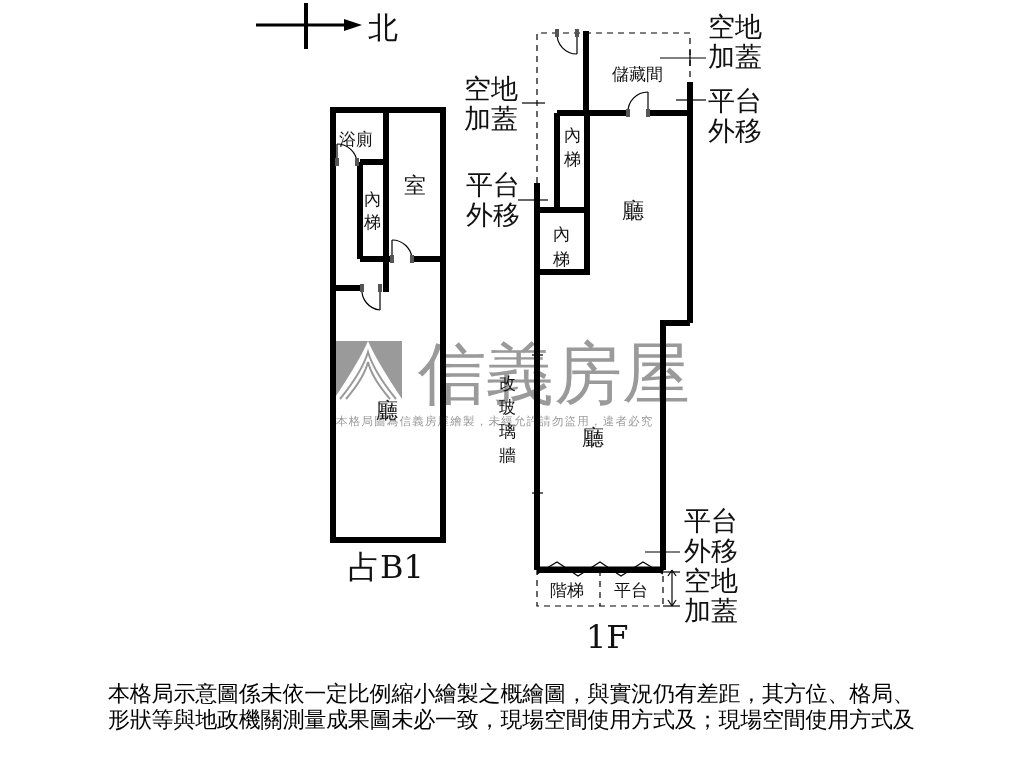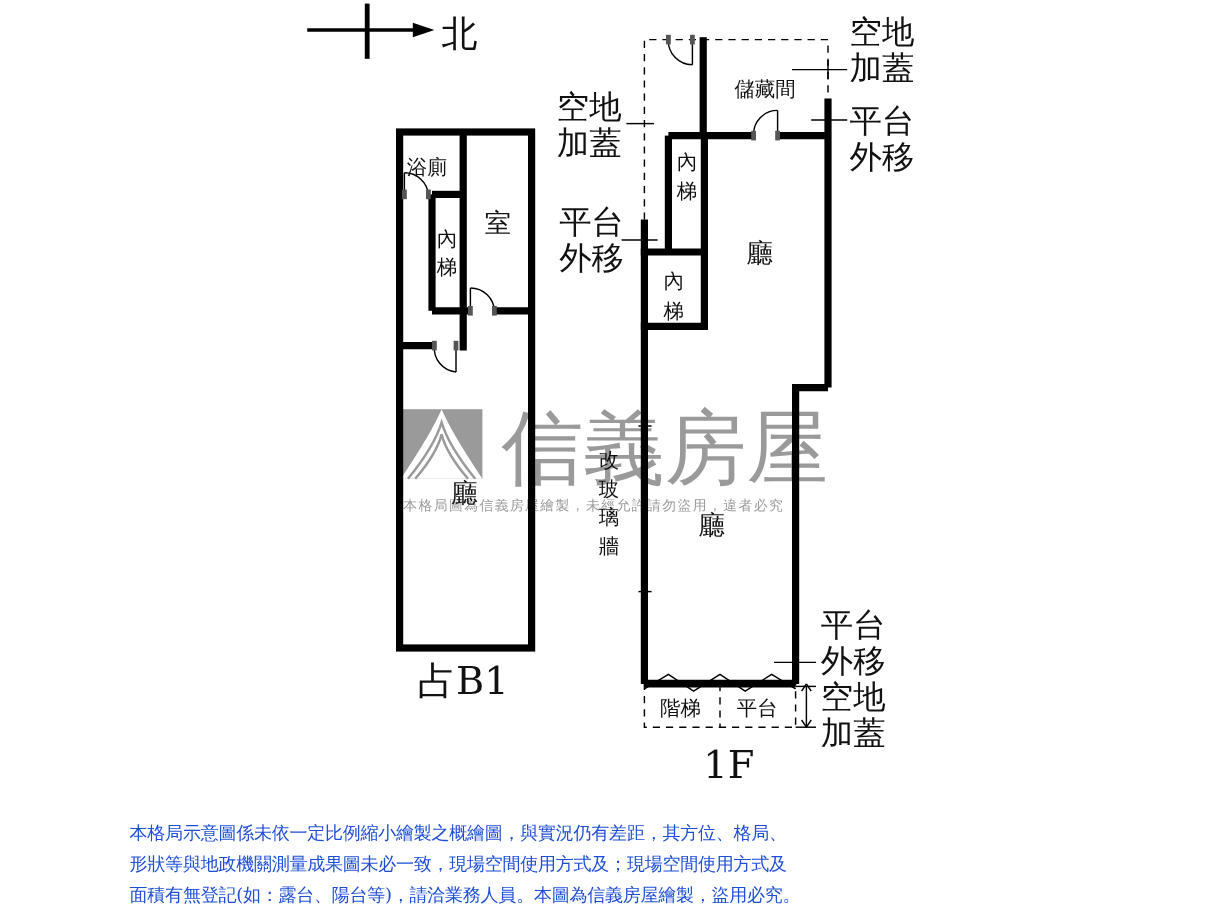--- a/index.html
+++ b/index.html
@@ -3,21 +3,21 @@
 <meta charset="utf-8">
 <style>
   html, body { margin:0; padding:0; background:#ffffff; }
   body { width:1024px; height:768px; position:relative; overflow:hidden; font-family:"DejaVu Serif","Liberation Serif",serif; }
   #plan { position:absolute; left:0; top:0; width:1024px; height:768px; }
   .lbl { font-family:"DejaVu Serif","Liberation Serif",serif; fill:#111; }
   .lbl-sm { font-size:17px; }
   .lbl-md { font-size:22px; }
   .lbl-lg { font-size:27px; }
   .wm-text { font-family:"DejaVu Sans","Liberation Sans",sans-serif; fill:#9a9a9a; }
-  .disclaimer { position:absolute; left:108px; top:681px; width:820px; font-size:15px; line-height:26px; color:#1d4ed8; font-family:"DejaVu Serif","Liberation Serif",serif; letter-spacing:-0.2px; }
+  .disclaimer { position:absolute; left:108px; top:681px; width:820px; font-size:22px; line-height:26px; color:#000000; font-family:"DejaVu Serif","Liberation Serif",serif; letter-spacing:-0.2px; }
   .disclaimer div { white-space:nowrap; }
 </style>
 </head>
 <body>
 
 <svg id="plan" viewBox="0 0 1024 768" xmlns="http://www.w3.org/2000/svg">
 
   <g>
     <g>
       <rect x="334" y="341" width="68" height="58" fill="#9a9a9a"></rect>
@@ -168,14 +168,13 @@
   <g>
     <text class="lbl lbl-lg" x="684" y="590">空地</text>
     <text class="lbl lbl-lg" x="684" y="620">加蓋</text>
   </g>
   <text class="lbl" x="586" y="648" font-size="32">1F</text>
 </svg>
 
 <div class="disclaimer">
   <div>本格局示意圖係未依一定比例縮小繪製之概繪圖，與實況仍有差距，其方位、格局、</div>
   <div>形狀等與地政機關測量成果圖未必一致，現場空間使用方式及；現場空間使用方式及</div>
-  <div>面積有無登記(如：露台、陽台等)，請洽業務人員。本圖為信義房屋繪製，盜用必究。</div>
 </div>
 
 </body></html>

